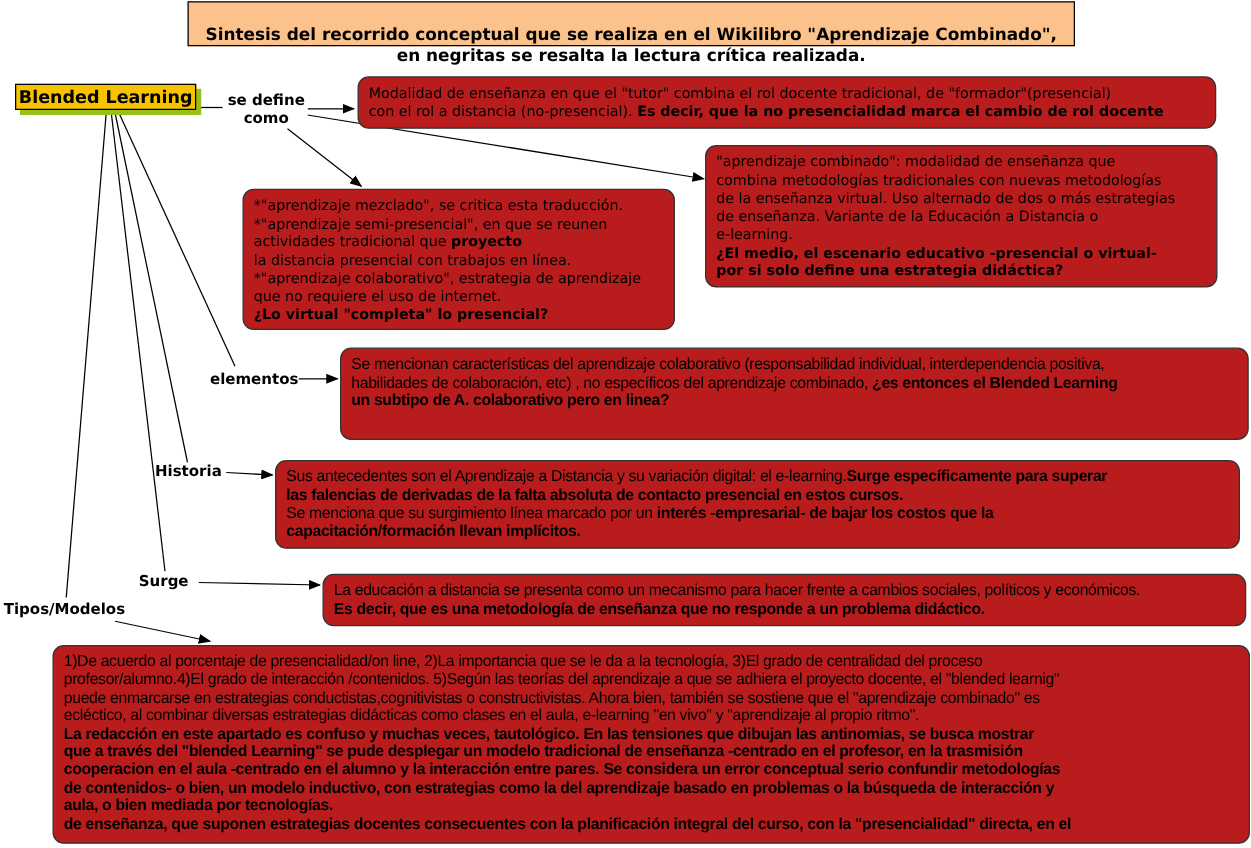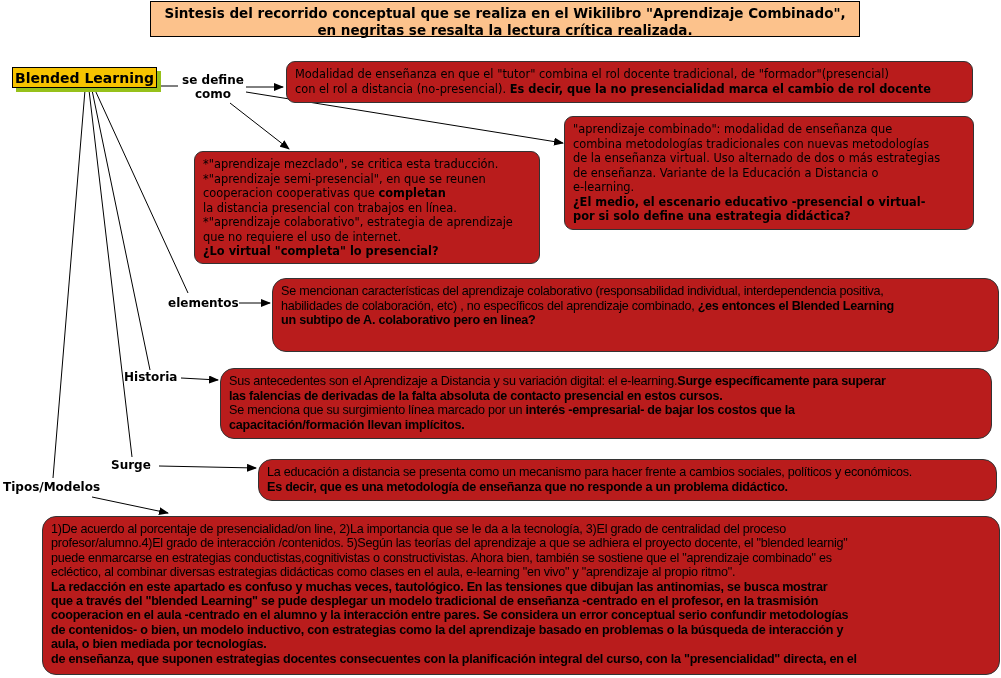--- a/index.html
+++ b/index.html
@@ -7,39 +7,39 @@
     width: 1001px; height: 678px; position: relative; overflow: hidden;
     background: #ffffff;
     font-family: "DejaVu Sans", sans-serif;
     color: #000;
   }
   #links { position: absolute; left: 0; top: 0; width: 1001px; height: 678px; pointer-events: none; }
   .title {
     position: absolute; left: 150px; top: 1px; width: 710px; height: 36px;
     background: #fcc28c; border: 1px solid #000;
     font-weight: bold; font-size: 13.5px; line-height: 17px; text-align: center;
-    padding-top: 3px; box-sizing: border-box;
+    padding-top: 18px; box-sizing: border-box;
   }
   .title span { display: block; }
   .root {
     position: absolute; left: 12px; top: 67px; width: 145px; height: 21px;
     background: #f7c300; border: 1px solid #000;
     font-weight: bold; font-size: 14px; line-height: 20px; text-align: center;
     box-shadow: 4px 4px 0 #97c11a; box-sizing: border-box;
   }
   .label {
     position: absolute; font-weight: bold; font-size: 12px; line-height: 14px; text-align: center;
     background: #fff;
   }
   .node {
     position: absolute; background: #b91c1c; border: 1px solid #333;
     border-radius: 9px; box-sizing: border-box;
     font-size: 11.4px; line-height: 14.5px; padding: 5px 8px;
   }
-  .node.narrow { font-family: "Liberation Sans", sans-serif; font-size: 12.6px; line-height: 14.6px; letter-spacing: -0.25px; border-radius: 14px; }
+  .node.narrow { font-family: "Liberation Sans", sans-serif; font-size: 12.6px; line-height: 14.6px; letter-spacing: -0.25px; }
   .node b { font-weight: bold; }
   .node .line { display: block; white-space: nowrap; }
 </style>
 </head>
 <body>
 
 <svg id="links" viewBox="0 0 1001 678">
   <defs>
     <marker id="arr" markerWidth="10" markerHeight="8" refX="9" refY="4" orient="auto" markerUnits="userSpaceOnUse">
       <path d="M0,0 L10,4 L0,8 Z" fill="#000"></path>
@@ -92,21 +92,21 @@
   <span class="line">de la enseñanza virtual. Uso alternado de dos o más estrategias</span>
   <span class="line">de enseñanza. Variante de la Educación a Distancia o</span>
   <span class="line">e-learning.</span>
   <b class="line">¿El medio, el escenario educativo -presencial o virtual-</b>
   <b class="line">por si solo define una  estrategia didáctica?</b>
 </div>
 
 <div class="node" style="left:194px; top:151px; width:346px; height:113px;">
   <span class="line">*"aprendizaje mezclado", se critica esta traducción.</span>
   <span class="line">*"aprendizaje semi-presencial", en que se reunen</span>
-  <span class="line"><span>cooperacion cooperativas que </span><b>completan</b></span>
+  <span class="line"><span>actividades tradicional que </span><b>proyecto</b></span>
   <span class="line">la distancia presencial con trabajos en línea.</span>
   <span class="line">*"aprendizaje colaborativo", estrategia de aprendizaje</span>
   <span class="line">que no requiere el uso de internet.</span>
   <b class="line">¿Lo virtual "completa" lo presencial?</b>
 </div>
 
 <div class="node narrow" style="left:272px; top:278px; width:727px; height:74px;">
   <span class="line">Se mencionan características del aprendizaje colaborativo (responsabilidad individual, interdependencia positiva,</span>
   <span class="line"><span>habilidades de colaboración, etc) , no específicos del aprendizaje combinado, </span><b>¿es entonces el Blended Learning</b></span>
   <b class="line">un subtipo de A. colaborativo pero en linea?</b>

